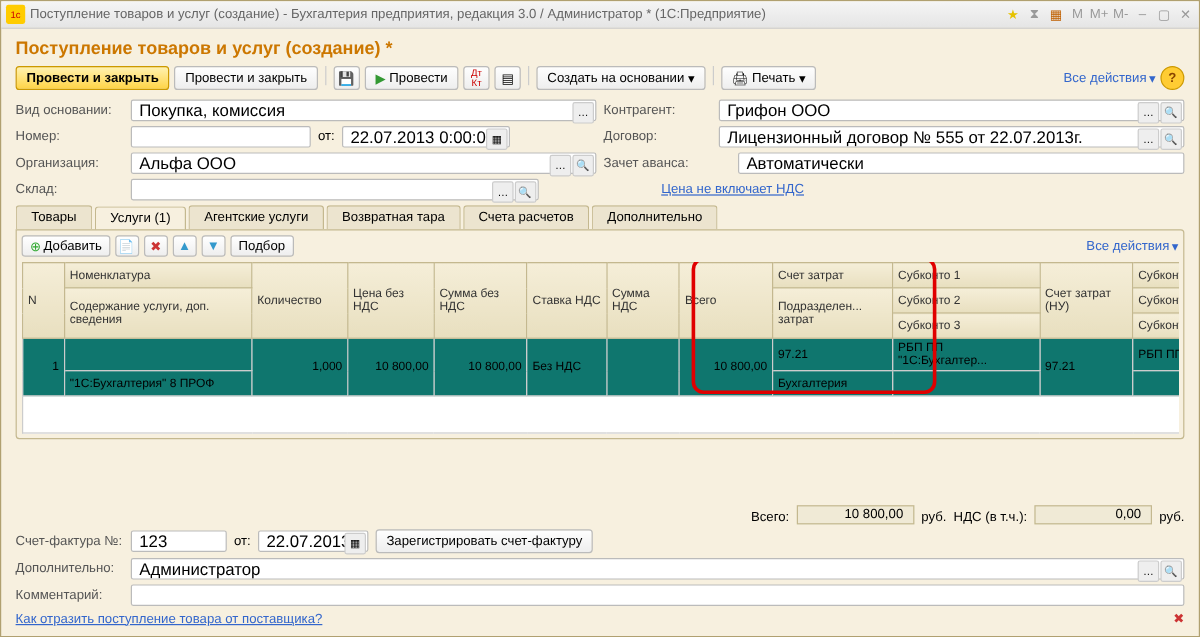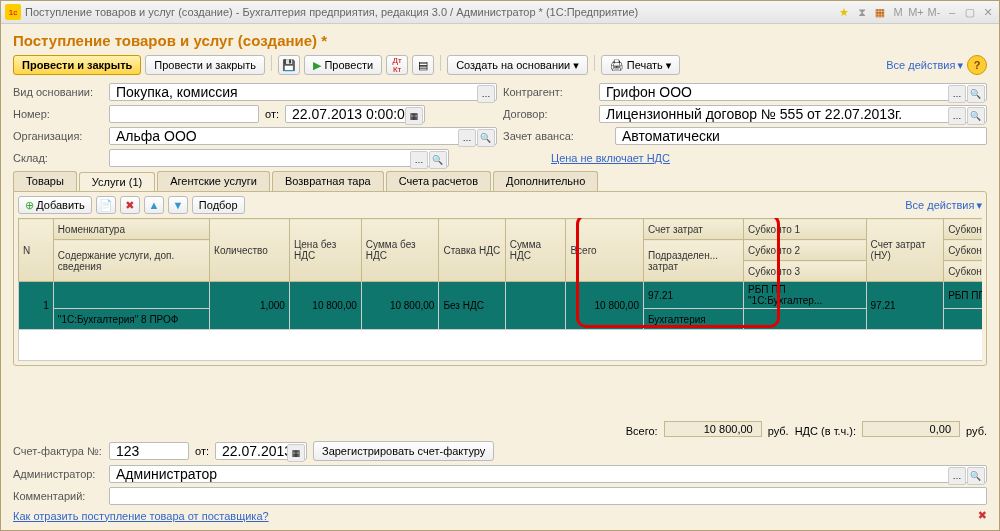--- a/index.html
+++ b/index.html
@@ -261,21 +261,21 @@
    <span>от:</span>
    <div class="inp" style="width:92px">
           <input value="22.07.2013" style="">
           <div class="ctl">
             <span>▦</span>
           </div>
         </div>
    <button class="btn">Зарегистрировать счет-фактуру</button>
   </div>
   <div class="frow2">
-   <span class="lbl">Администратор:</span>
+   <span class="lbl">Дополнительно:</span>
    <div class="inp" style="flex:1">
           <input value="Администратор" style="">
           <div class="ctl">
             <span>…</span>
             <span>🔍</span>
           </div>
         </div>
   </div>
   <div class="frow2">
    <span class="lbl">Комментарий:</span>

